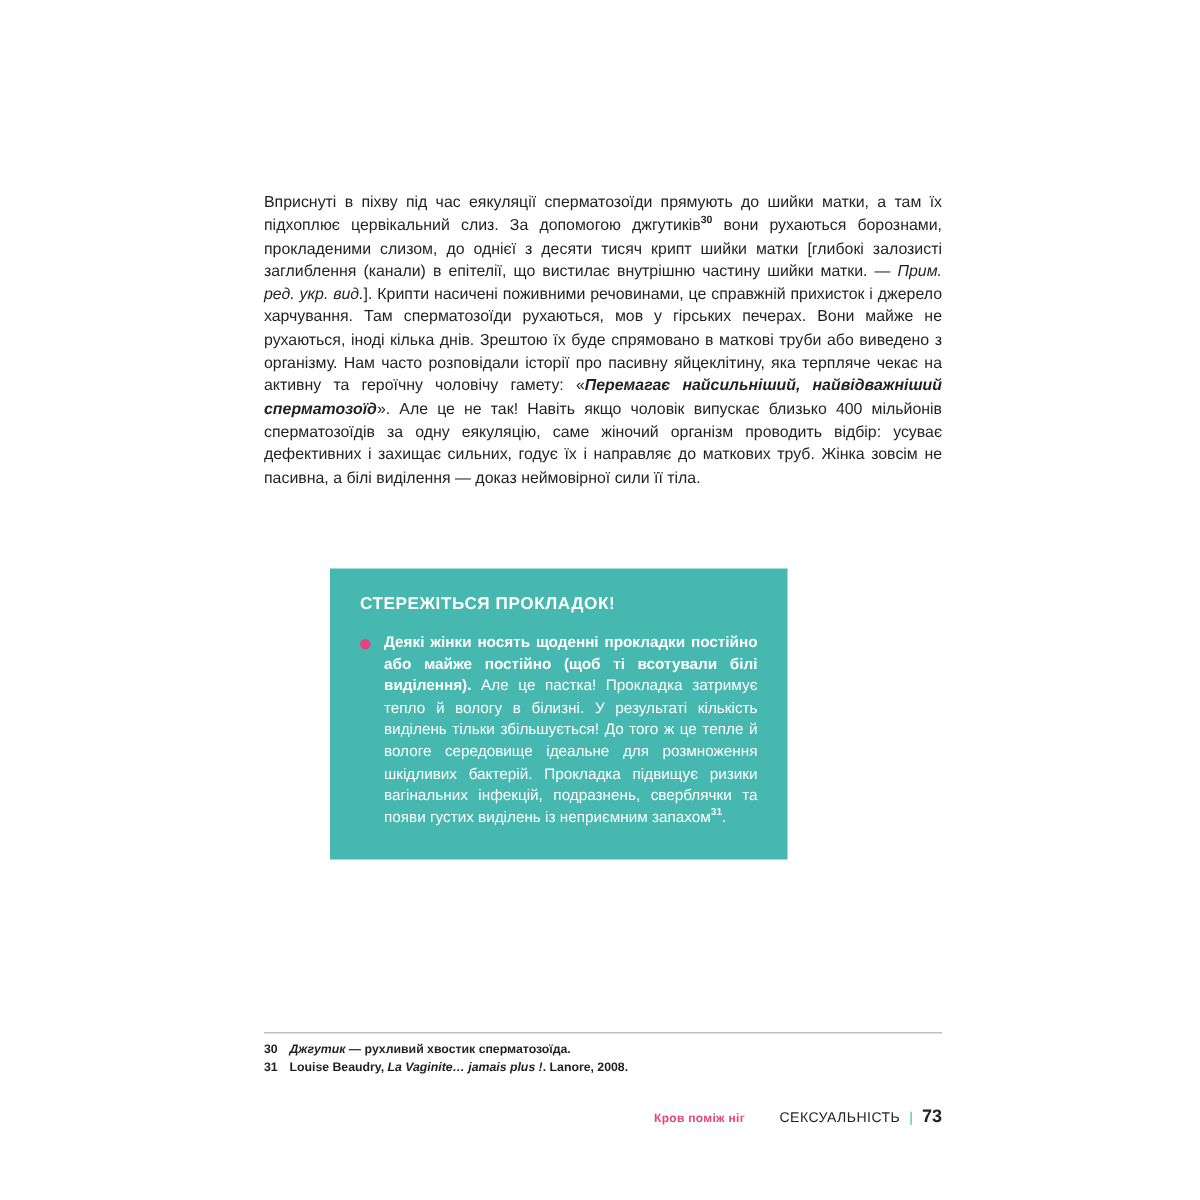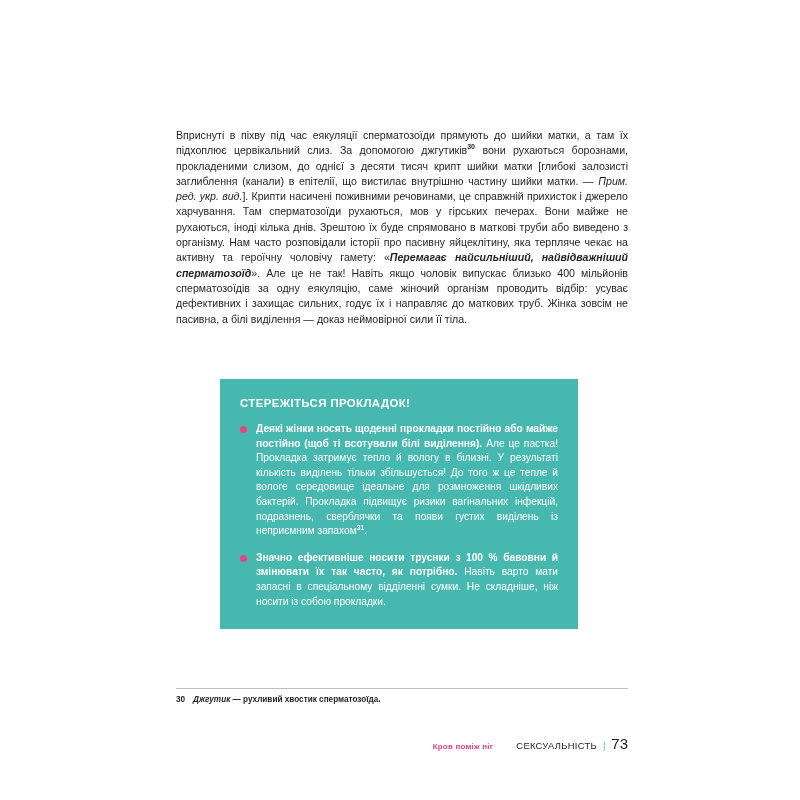--- a/index.html
+++ b/index.html
@@ -37,21 +37,21 @@
     font-weight: bold;
     vertical-align: super;
     line-height: 0;
   }
 
   
   .callout {
     position: absolute;
     left: 220px;
     top: 379px;
-    width: 358px;
+    width: 305px;
     background: #46b8b0;
     color: #ffffff;
     padding: 18px 20px 20px 20px;
     box-sizing: border-box;
   }
   .callout-title {
     font-size: 11.4px;
     font-weight: bold;
     letter-spacing: 0.4px;
     margin: 0 0 13px 0;
@@ -133,49 +133,49 @@
     font-size: 9.4px;
     letter-spacing: 0.3px;
     margin-left: 23px;
   }
   .footer .sep {
     color: #46b8b0;
     margin: 0 6px;
   }
   .footer .pageno {
     color: #231f20;
-    font-size: 15px;
+    font-size: 12px;
+    font-weight: bold;
   }
 </style>
 </head>
 <body>
 
 <div class="page">
 
   <div class="content">
     <p class="body-text">Вприснуті в піхву під час еякуляції сперматозоїди прямують до шийки матки, а там їх підхоплює цервікальний слиз. За допомогою джгутиків<sup>30</sup> вони рухаються борознами, прокладеними слизом, до однієї з десяти тисяч крипт шийки матки [глибокі залозисті заглиблення (канали) в епітелії, що вистилає внутрішню частину шийки матки. — <span class="it">Прим. ред. укр. вид.</span>]. Крипти насичені поживними речовинами, це справжній прихисток і джерело харчування. Там сперматозоїди рухаються, мов у гірських печерах. Вони майже не рухаються, іноді кілька днів. Зрештою їх буде спрямовано в маткові труби або виведено з організму. Нам часто розповідали історії про пасивну яйцеклітину, яка терпляче чекає на активну та героїчну чоловічу гамету: «<span class="bi">Перемагає найсильніший, найвідважніший сперматозоїд</span>». Але це не так! Навіть якщо чоловік випускає близько 400 мільйонів сперматозоїдів за одну еякуляцію, саме жіночий організм проводить відбір: усуває дефективних і захищає сильних, годує їх і направляє до маткових труб. Жінка зовсім не пасивна, а білі виділення — доказ неймовірної сили її тіла.</p>
   </div>
 
   <div class="callout">
     <div class="callout-title">СТЕРЕЖІТЬСЯ ПРОКЛАДОК!</div>
     <p class="callout-para">
       <span class="bullet-dot"></span>
       <span class="callout-text"><b>Деякі жінки носять щоденні прокладки постійно або майже постійно (щоб ті всотували білі виділення).</b> Але це пастка! Прокладка затримує тепло й вологу в білизні. У результаті кількість виділень тільки збільшується! До того ж це тепле й вологе середовище ідеальне для розмноження шкідливих бактерій. Прокладка підвищує ризики вагінальних інфекцій, подразнень, сверблячки та появи густих виділень із неприємним запахом<sup>31</sup>.</span>
     </p>
-    <p class="callout-para">
-      <span class="bullet-dot"></span>
-      <span class="callout-text"><b>Значно ефективніше носити труснки з 100 % бавовни й змінювати їх так часто, як потрібно.</b> Навіть варто мати запасні в спеціальному відділенні сумки. Не складніше, ніж носити із собою прокладки.</span>
-    </p>
   </div>
 
   <div class="footnote-rule"></div>
 
   <div class="footnotes">
     <p class="footnote">
       <span class="num">30</span><span><span class="it">Джгутик</span> — рухливий хвостик сперматозоїда.</span>
+    </p>
+    <p class="footnote">
+      <span class="num">31</span><span>Louise Beaudry, <span class="it">La Vaginite… jamais plus !</span>. Lanore, 2008.</span>
     </p>
   </div>
 
   <div class="footer">
     <span class="chapter">Кров поміж ніг</span><span class="section">СЕКСУАЛЬНІСТЬ</span><span class="sep">|</span><span class="pageno">73</span>
   </div>
 
 </div>
 
 </body></html>

